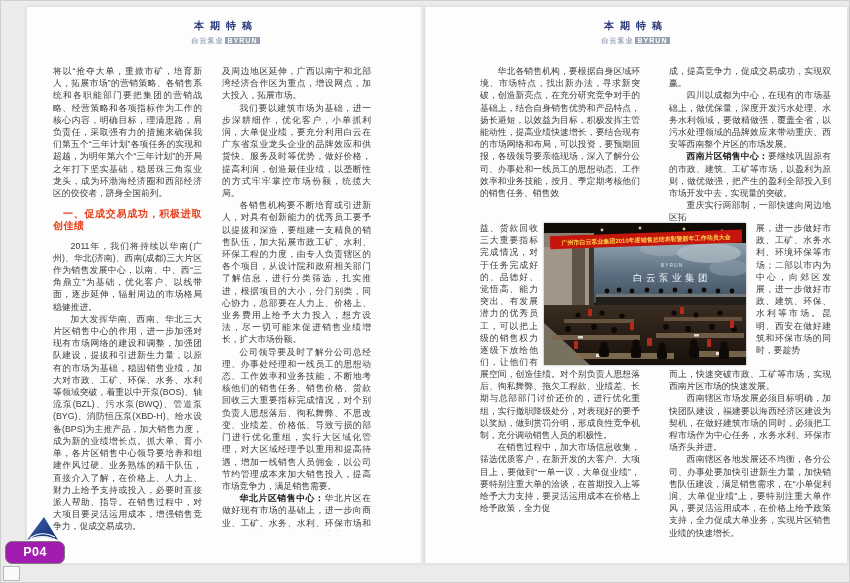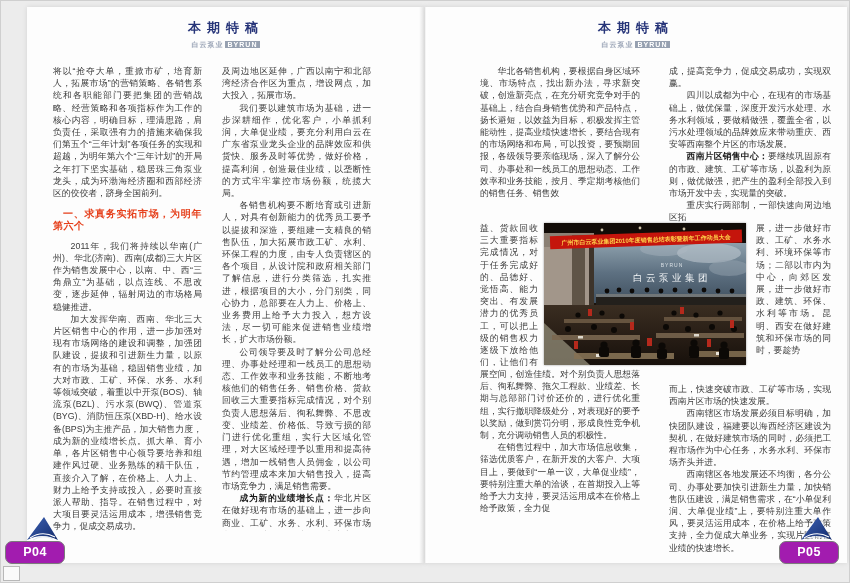--- a/index.html
+++ b/index.html
@@ -11,21 +11,21 @@
   #canvas{position:absolute;inset:0;border:1px solid #cfcfcf;box-sizing:border-box;}
   .page{
     position:absolute;top:6px;height:556px;background:#fdfdfd;
     box-shadow:0 0 5px rgba(0,0,0,.10);
   }
   #page-left{left:26px;width:398px;}
   #page-right{left:424px;width:422px;}
   #seam{position:absolute;left:418px;top:6px;width:12px;height:556px;
     background:linear-gradient(90deg,rgba(0,0,0,0) 0%,rgba(0,0,0,.10) 45%,rgba(255,255,255,.6) 60%,rgba(0,0,0,0) 100%);}
   .hdr{position:absolute;top:12px;left:0;width:100%;text-align:center;}
-  .hdr-title{font-size:13px;font-weight:bold;color:#273579;letter-spacing:6px;}
+  .hdr-title{font-size:10px;font-weight:bold;color:#273579;letter-spacing:6px;}
   .hdr-brand{margin-top:3px;font-size:7px;letter-spacing:1px;}
   .brand-cn{color:#9aa4b6;font-weight:bold;}
   .brand-en{background:#96a0b0;color:#ffffff;font-weight:bold;padding:0 3px;margin-left:1px;}
   .col{
     position:absolute;overflow:hidden;
     font-size:8.8px;line-height:12.2px;color:#3c3c3c;
     text-align:justify;text-justify:inter-ideograph;
   }
   .col p{margin:0;text-indent:2em;}
   .col p.cont{text-indent:0;}
@@ -36,21 +36,21 @@
   }
   
   #l-col1{left:26px;top:58px;width:149px;height:466px;}
   #l-col2{left:195px;top:58px;width:149px;height:466px;}
   
   #r-col1-top{left:55px;top:58px;width:160px;height:157px;}
   #r-col1-side{left:55px;top:215px;width:58px;height:144px;}
   #r-col1-bot{left:55px;top:361px;width:160px;height:172px;}
   #r-col2-top{left:244px;top:58px;width:162px;height:157px;}
   #r-col2-side{left:331px;top:215px;width:75px;height:144px;}
-  #r-col2-bot{left:244px;top:361px;width:162px;height:172px;margin-top:15px;}
+  #r-col2-bot{left:244px;top:361px;width:162px;height:172px;}
   #photo{position:absolute;left:119px;top:216px;width:202px;height:142px;box-shadow:0 0 2px rgba(0,0,0,.4);}
   .footer-mark{position:absolute;width:64px;height:52px;}
   #footer-left{left:4px;top:513px;}
   #footer-right{left:778px;top:513px;}
   .pagenum-pill{
     position:absolute;left:0;top:27px;width:58px;height:21px;border-radius:7px;
     background:#a21caf;border:1px solid #7b7b7b;color:#ffffff;font-weight:bold;
     font-size:12.5px;text-align:center;line-height:21px;letter-spacing:.5px;
   }
   .logo-sail{position:absolute;left:19px;top:1px;}
@@ -64,32 +64,32 @@
   <div class="page" id="page-left">
     <div class="hdr">
       <div class="hdr-title">本期特稿</div>
       <div class="hdr-brand">
         <span class="brand-cn">白云泵业</span><span class="brand-en">BYRUN</span>
       </div>
     </div>
 
     <div class="col" id="l-col1">
       <p class="cont">将以“抢夺大单，重掀市矿，培育新人，拓展市场”的营销策略、各销售系统和各职能部门要把集团的营销战略、经营策略和各项指标作为工作的核心内容，明确目标，理清思路，肩负责任，采取强有力的措施来确保我们第五个“三年计划”各项任务的实现和超越，为明年第六个“三年计划”的开局之年打下坚实基础，稳居珠三角泵业龙头，成为环渤海经济圈和西部经济区的佼佼者，跻身全国前列。</p>
-      <p class="red-heading">一、求真务实拓市场，为明年第六个</p>
-      <p>2011年，我们将持续以华南(广州)、华北(济南)、西南(成都)三大片区作为销售发展中心，以南、中、西“三角鼎立”为基础，以点连线、不思改变，逐步延伸，辐射周边的市场格局稳健推进。</p>
+      <p class="red-heading">一、促成交易成功，积极进取创佳绩</p>
+      <p>2011年，我们将持续以华南(广州)、华北(济南)、西南(成都)三大片区作为销售发展中心，以南、中、西“三角鼎立”为基础，优化客户、以线带面，逐步延伸，辐射周边的市场格局稳健推进。</p>
       <p>加大发挥华南、西南、华北三大片区销售中心的作用，进一步加强对现有市场网络的建设和调整，加强团队建设，提拔和引进新生力量，以原有的市场为基础，稳固销售业绩，加大对市政、工矿、环保、水务、水利等领域突破，着重以中开泵(BOS)、轴流泵(BZL)、污水泵(BWQ)、管道泵(BYG)、消防恒压泵(XBD-H)、给水设备(BPS)为主推产品，加大销售力度，成为新的业绩增长点。抓大单、育小单，各片区销售中心领导要培养和组建作风过硬、业务熟练的精干队伍，直接介入了解，在价格上、人力上、财力上给予支持或投入，必要时直接派人帮助、指导。在销售过程中，对大项目要灵活运用成本，增强销售竞争力，促成交易成功。</p>
 
     </div>
 
     <div class="col" id="l-col2">
       <p class="cont">及周边地区延伸，广西以南宁和北部湾经济合作区为重点，增设网点，加大投入，拓展市场。</p>
       <p>我们要以建筑市场为基础，进一步深耕细作，优化客户，小单抓利润，大单促业绩，要充分利用白云在广东省泵业龙头企业的品牌效应和供货快、服务及时等优势，做好价格，提高利润，创造最佳业绩，以垄断性的方式牢牢掌控市场份额，统揽大局。</p>
       <p>各销售机构要不断培育或引进新人，对具有创新能力的优秀员工要予以提拔和深造，要组建一支精良的销售队伍，加大拓展市政工矿、水利、环保工程的力度，由专人负责辖区的各个项目，从设计院和政府相关部门了解信息，进行分类筛选，扎实推进，根据项目的大小，分门别类，同心协力，总部要在人力上、价格上、业务费用上给予大力投入，想方设法，尽一切可能来促进销售业绩增长，扩大市场份额。</p>
       <p>公司领导要及时了解分公司总经理、办事处经理和一线员工的思想动态、工作效率和业务技能，不断地考核他们的销售任务、销售价格、货款回收三大重要指标完成情况，对个别负责人思想落后、徇私舞弊、不思改变、业绩差、价格低、导致亏损的部门进行优化重组，实行大区域化管理，对大区域经理予以重用和提高待遇，增加一线销售人员佣金，以公司节约管理成本来加大销售投入，提高市场竞争力，满足销售需要。</p>
-      <p><b>成为新的业绩增长点：</b><span>华北片区在做好现有市场的基础上，进一步向商业、工矿、水务、水利、环保市场和配套区域拓展，特别是山东市场，要增设网点，加大投入；河北以京津唐地区为重点，做好周边市场开发；北京要继续依靠原有的配套项目，在建筑</span></p>
+      <p><b>华北片区销售中心：</b><span>华北片区在做好现有市场的基础上，进一步向商业、工矿、水务、水利、环保市场和配套区域拓展，特别是山东市场，要增设网点，加大投入；河北以京津唐地区为重点，做好周边市场开发；北京要继续依靠原有的配套项目，在建筑</span></p>
     </div>
   </div>
 
   <div class="page" id="page-right">
     <div class="hdr">
       <div class="hdr-title">本期特稿</div>
       <div class="hdr-brand">
         <span class="brand-cn">白云泵业</span><span class="brand-en">BYRUN</span>
       </div>
     </div>
@@ -242,29 +242,15 @@
             <stop offset="1" stop-color="#122a6b"></stop>
         </linearGradient>
       </defs>
       <path d="M3,25 L20,2 L34,25 Q18,17 3,25 Z" fill="url(#sail1)"></path>
       <path d="M6,23 Q18,15 31,22" stroke="#ffffff" stroke-width="1.2" fill="none"></path>
       <path d="M9,25 Q19,19 29,24" stroke="#dfe6f2" stroke-width="0.9" fill="none"></path>
     </svg>
     <div class="pagenum-pill">P04</div>
   </div>
 
-  <div class="footer-mark" id="footer-right">
-    <svg class="logo-sail" width="36" height="27" viewBox="0 0 36 27">
-      <defs>
-        <linearGradient id="sail2" x1="0" y1="0" x2="1" y2="1">
-          <stop offset="0" stop-color="#3e63b5"></stop>
-            <stop offset="1" stop-color="#122a6b"></stop>
-        </linearGradient>
-      </defs>
-      <path d="M3,25 L20,2 L34,25 Q18,17 3,25 Z" fill="url(#sail2)"></path>
-      <path d="M6,23 Q18,15 31,22" stroke="#ffffff" stroke-width="1.2" fill="none"></path>
-      <path d="M9,25 Q19,19 29,24" stroke="#dfe6f2" stroke-width="0.9" fill="none"></path>
-    </svg>
-    <div class="pagenum-pill">P05</div>
-  </div>
 
   <div id="scan-square"></div>
 </div>
 
 </body></html>

